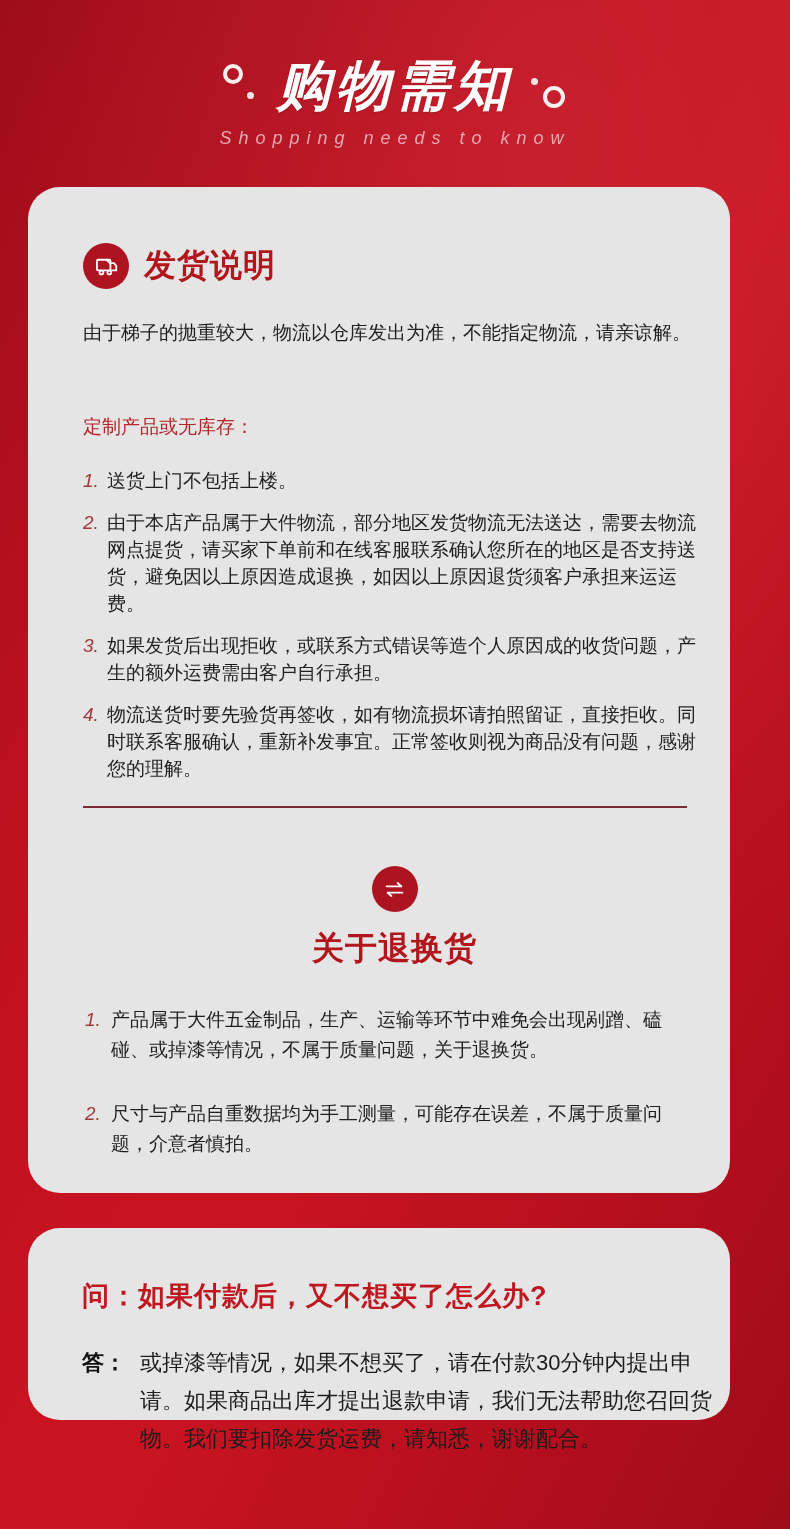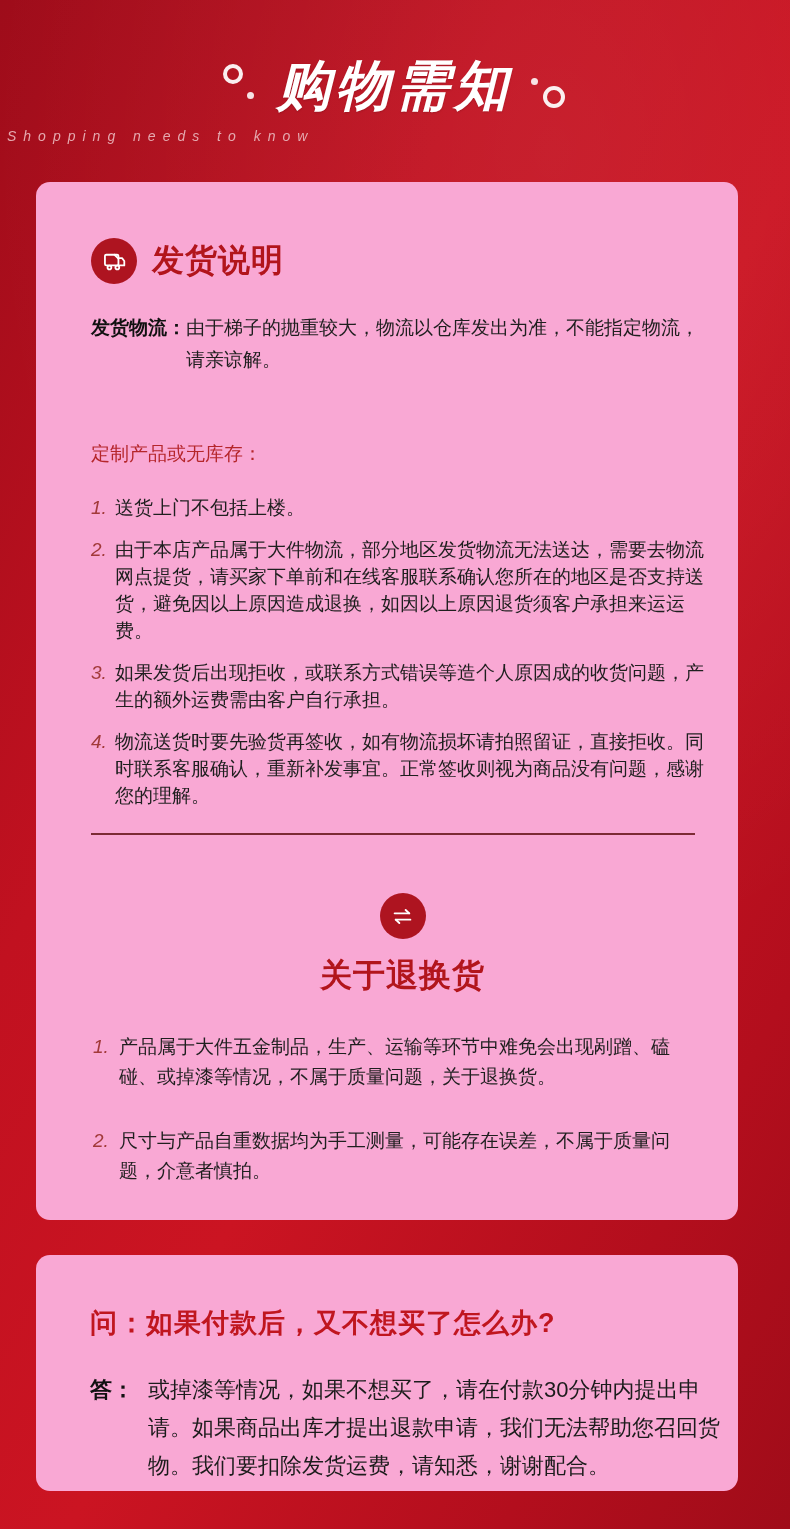--- a/index.html
+++ b/index.html
@@ -21,29 +21,29 @@
     text-shadow:0 1px 2px rgba(0,0,0,0.15);
   }
   .deco { position:relative; width:40px; height:50px; }
   .deco .ring { position:absolute; border:4px solid rgba(255,255,255,0.93); border-radius:50%; }
   .deco .dot  { position:absolute; background:rgba(255,255,255,0.88); border-radius:50%; }
   .deco-left .ring { width:20px; height:20px; left:2px; top:2px; }
   .deco-left .dot  { width:7px; height:7px; left:26px; top:30px; }
   .deco-right .ring { width:22px; height:22px; left:14px; top:24px; }
   .deco-right .dot  { width:7px; height:7px; left:2px; top:16px; }
   .subtitle {
-    text-align:left; color:#e5a9af; letter-spacing:7px; font-size:14px; margin-top:5px;padding-left:7px;
+    text-align:center; color:#e5a9af; letter-spacing:7px; font-size:18px; margin-top:5px;
   }
 
   
   .card {
-    background:#f9a8d4; border-radius:14px; margin:0 36px; width:702px;
+    background:#e5e5e5; border-radius:32px; margin:0 28px; width:702px;
   }
   .card-main { margin-top:38px; padding:56px 24px 34px 55px; }
-  .card-faq  { margin-top:35px; padding:50px 18px 40px 54px; height:236px; }
+  .card-faq  { margin-top:35px; padding:50px 18px 40px 54px; height:192px; }
 
   
   .sec-header { display:flex; align-items:center; gap:15px; }
   .sec-icon {
     width:46px; height:46px; border-radius:50%; background:#ae1420; flex:0 0 46px;
     display:flex; align-items:center; justify-content:center;
   }
   .sec-icon svg { width:27px; height:27px; }
   .sec-title { font-size:32px; font-weight:bold; color:#b2151c; letter-spacing:1px; }
 
@@ -105,21 +105,20 @@
         <path d="M15.5 9 h3.2 l2 2.5 v4 h-5.2"></path>
         <path d="M12 6 l3.5 3.5"></path>
         <circle cx="7.5" cy="17.3" r="1.7"></circle>
         <circle cx="14.5" cy="17.3" r="1.7"></circle>
       </svg>
     </span>
     <span class="sec-title">发货说明</span>
   </div>
 
   <div class="row m1">
-    <span class="row-label">发货物流：</span>
     <span class="row-content">由于梯子的抛重较大，物流以仓库发出为准，不能指定物流，请亲谅解。</span>
   </div>
 
 
   <div class="row m3">
     <span class="row-label red">定制产品或无库存：</span>
   </div>
 
   <div class="row m4">
     <div class="nlist">

